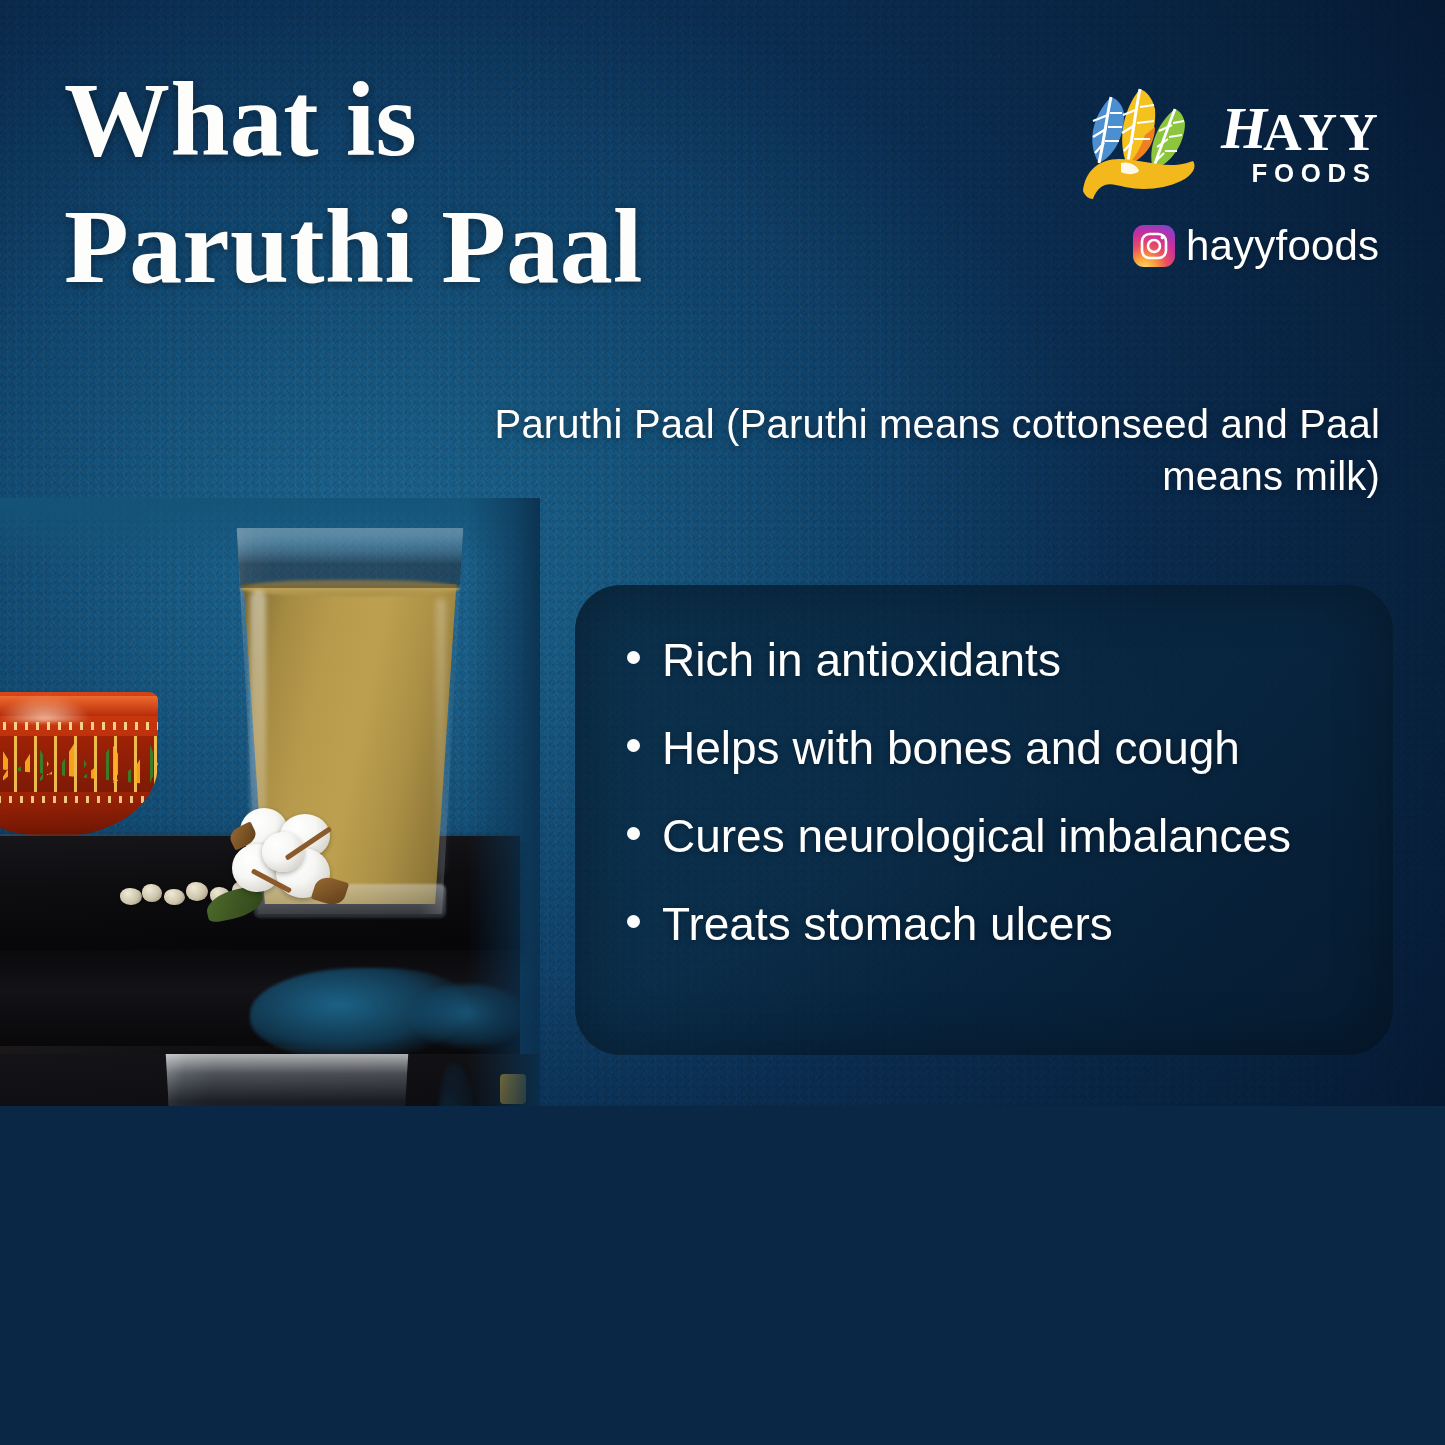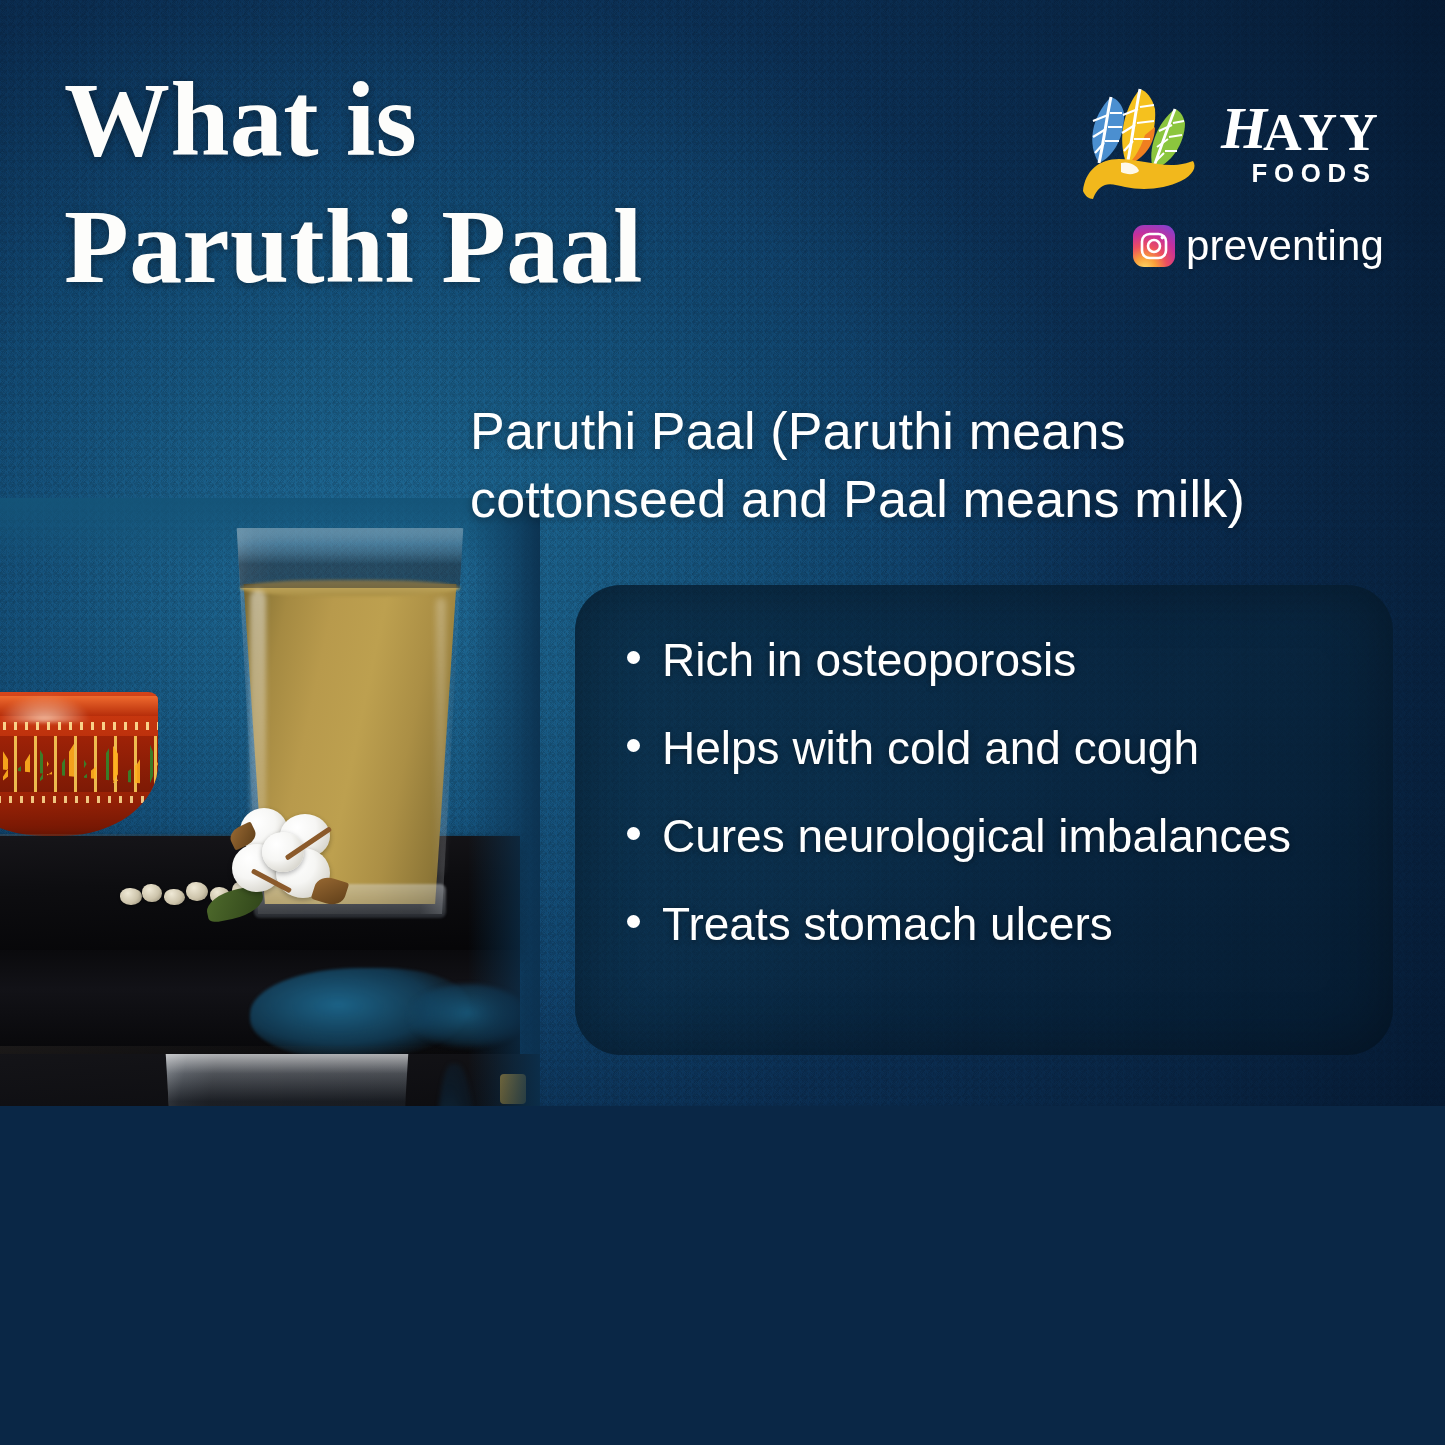--- a/index.html
+++ b/index.html
@@ -355,22 +355,22 @@
   }
   .photo-fade-t{
     position:absolute; left:0; top:0; width:100%; height:70px;
     background:linear-gradient(180deg, rgba(20,84,120,.95) 0%, rgba(20,84,120,.35) 58%, rgba(20,84,120,0) 100%);
     pointer-events:none;
   }
 
   
   .subtitle{
     position:absolute; left:470px; top:398px; width:910px;
-    text-align:left;
-    font-size:52px; line-height:1.30;
+    text-align:right;
+    font-size:40px; line-height:1.30;
     color:#ffffff; letter-spacing:.2px;
     text-shadow:0 2px 8px rgba(0,0,0,.38);
   }
 
   .benefits-card{
     position:absolute; left:575px; top:585px; width:818px; height:470px;
     background:linear-gradient(150deg, rgba(6,30,52,.70) 0%, rgba(8,36,58,.62) 48%, rgba(5,26,46,.74) 100%);
     border-radius:46px;
     box-shadow:inset 0 0 60px rgba(0,0,0,.32);
   }
@@ -460,21 +460,21 @@
               <stop offset="68%" stop-color="#c72f9b"></stop>
               <stop offset="100%" stop-color="#7b43d6"></stop>
             </radialGradient>
           </defs>
           <rect x="0" y="0" width="42" height="42" rx="11" fill="url(#igg)"></rect>
           <rect x="9" y="9" width="24" height="24" rx="7.5" fill="none" stroke="#ffffff" stroke-width="2.6"></rect>
           <circle cx="21" cy="21" r="6" fill="none" stroke="#ffffff" stroke-width="2.6"></circle>
           <circle cx="29.4" cy="12.6" r="1.8" fill="#ffffff"></circle>
         </svg>
       </span>
-      <span class="ig-handle">preventing</span>
+      <span class="ig-handle">hayyfoods</span>
     </div>
   </div>
 
   <div class="photo">
 
     <div class="ph-bg"></div>
 
     <div class="bowl">
       <div class="body">
         <div class="rimline"></div>
@@ -562,25 +562,25 @@
     <div class="photo-fade-t"></div>
     <div class="photo-fade-r"></div>
   </div>
 
   <p class="subtitle">Paruthi Paal (Paruthi means cottonseed and Paal means milk)</p>
 
   <div class="benefits-card">
     <ul class="benefits-list">
       <li>
         <span class="bdot"></span>
-        <span>Rich in osteoporosis</span>
+        <span>Rich in antioxidants</span>
       </li>
       <li>
         <span class="bdot"></span>
-        <span>Helps with cold and cough</span>
+        <span>Helps with bones and cough</span>
       </li>
       <li>
         <span class="bdot"></span>
         <span>Cures neurological imbalances</span>
       </li>
       <li>
         <span class="bdot"></span>
         <span>Treats stomach ulcers</span>
       </li>
     </ul>

